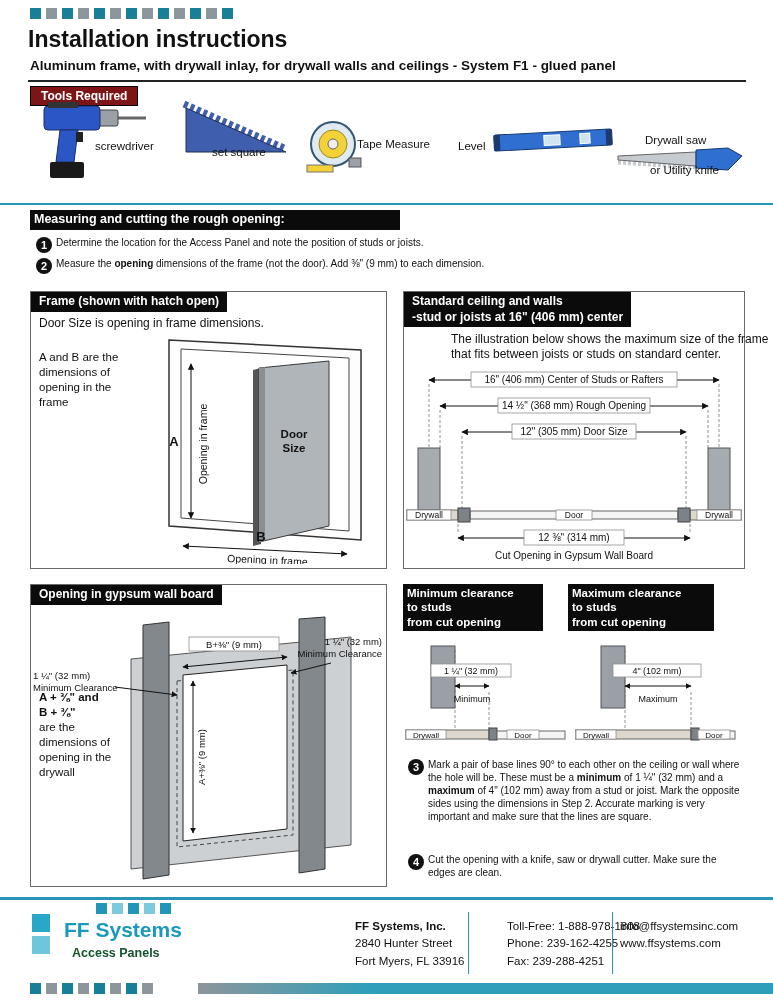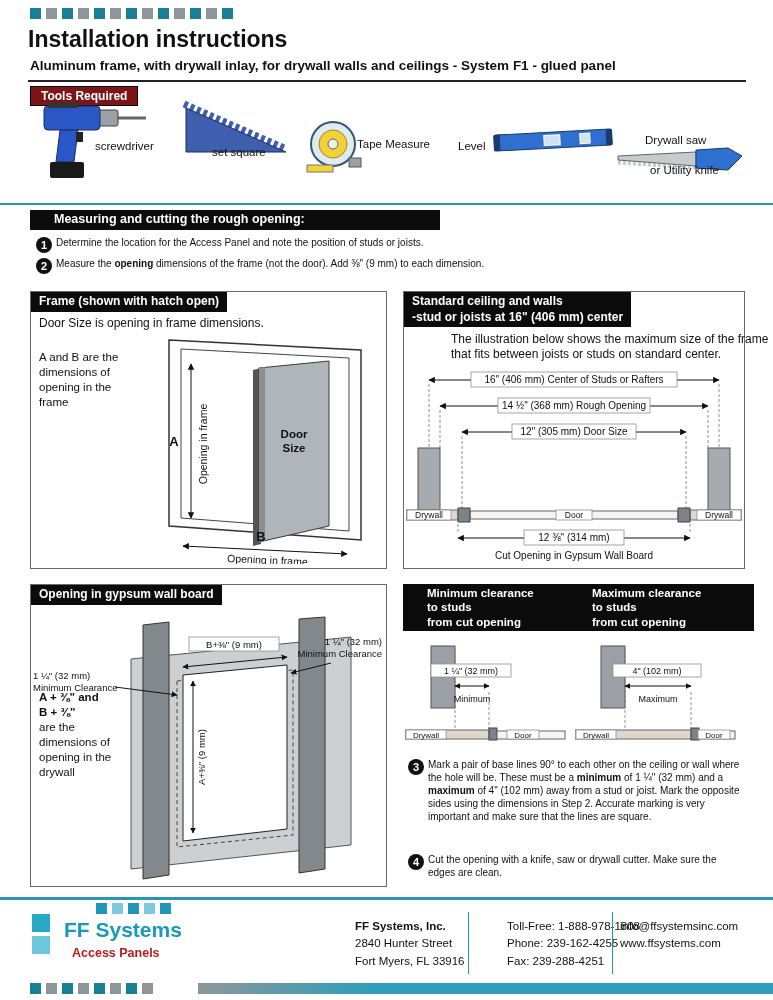--- a/index.html
+++ b/index.html
@@ -1,18 +1,18 @@
 <!DOCTYPE html>
 <html><head>
 <meta charset="utf-8">
 <style>
   html,body{margin:0;padding:0;background:#fff;}
   .page{position:relative;width:773px;height:1000px;background:#fff;font-family:"Liberation Sans",sans-serif;color:#111;overflow:hidden;}
   .abs{position:absolute;}
-  .blackbar{background:#0b0b0b;color:#fff;font-weight:bold;font-size:12.5px;padding:2px 24px;line-height:1.25;}
+  .blackbar{background:#0b0b0b;color:#fff;font-weight:bold;font-size:12.5px;padding:2px 4px;line-height:1.25;}
   .redbar{background:#7d1416;color:#fff;font-weight:bold;font-size:12px;padding:2px 10px;border:1px solid #000;}
   .panel{position:absolute;border:1px solid #6a6a6a;background:#fff;}
   .panel-header{position:absolute;top:0;left:0;background:#0b0b0b;color:#fff;font-weight:bold;font-size:12px;padding:2px 8px;line-height:1.3;}
   .step{position:absolute;display:flex;align-items:flex-start;}
   .stepnum{width:16px;height:16px;border-radius:50%;background:#111;color:#fff;font-size:11px;font-weight:bold;display:flex;align-items:center;justify-content:center;flex:0 0 16px;margin-top:1px;}
   .steptext{font-size:10px;margin-left:4px;line-height:1.3;}
   .sqrow{display:flex;gap:5px;}
   .sq{width:11px;height:11px;}
   .sq.t{background:#187f96;}
   .sq.g{background:#8e959b;}
@@ -287,21 +287,21 @@
   <div class="abs" style="left:32px;top:914px;width:18px;height:18px;background:#29a7c6;"></div>
   <div class="abs" style="left:32px;top:936px;width:18px;height:18px;background:#6ec6dd;"></div>
   <div class="abs sqrow" style="left:96px;top:903px;">
     <div class="sq dt"></div>
       <div class="sq lt"></div>
       <div class="sq dt"></div>
       <div class="sq lt"></div>
       <div class="sq dt"></div>
   </div>
   <div class="abs" style="left:64px;top:918px;font-size:21px;font-weight:bold;color:#1899bd;">FF Systems</div>
-  <div class="abs" style="left:72px;top:946px;font-size:12.5px;font-weight:bold;color:#b91c1c;">Access Panels</div>
+  <div class="abs" style="left:72px;top:946px;font-size:12.5px;font-weight:bold;color:#14532d;">Access Panels</div>
 
   <div class="abs footline" style="left:355px;top:918px;">
     <div style="font-weight:bold;">FF Systems, Inc.</div>
     <div>2840 Hunter Street</div>
     <div>Fort Myers, FL 33916</div>
   </div>
   <div class="abs" style="left:468px;top:912px;width:1px;height:62px;background:#2795b5;"></div>
   <div class="abs footline" style="left:476px;top:918px;margin-left:31px;">
     <div>Toll-Free: 1-888-978-1808</div>
     <div>Phone: 239-162-4255</div>

